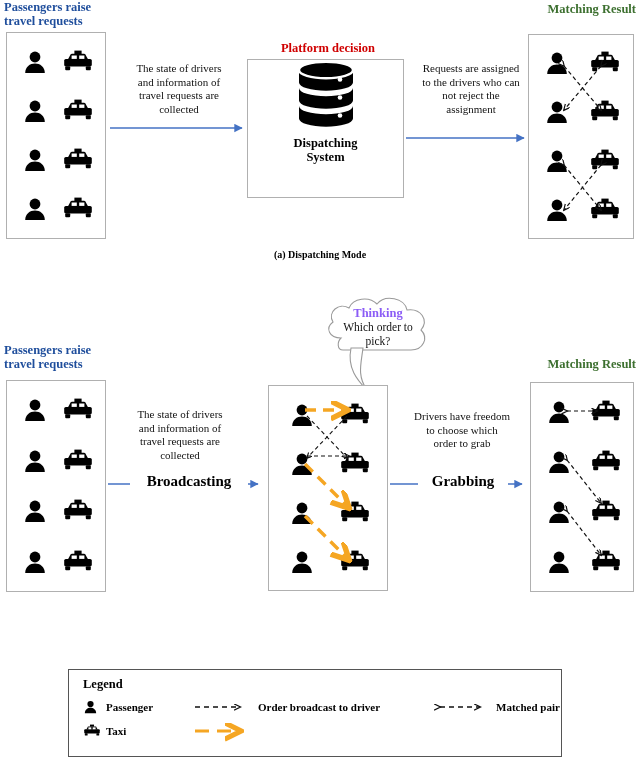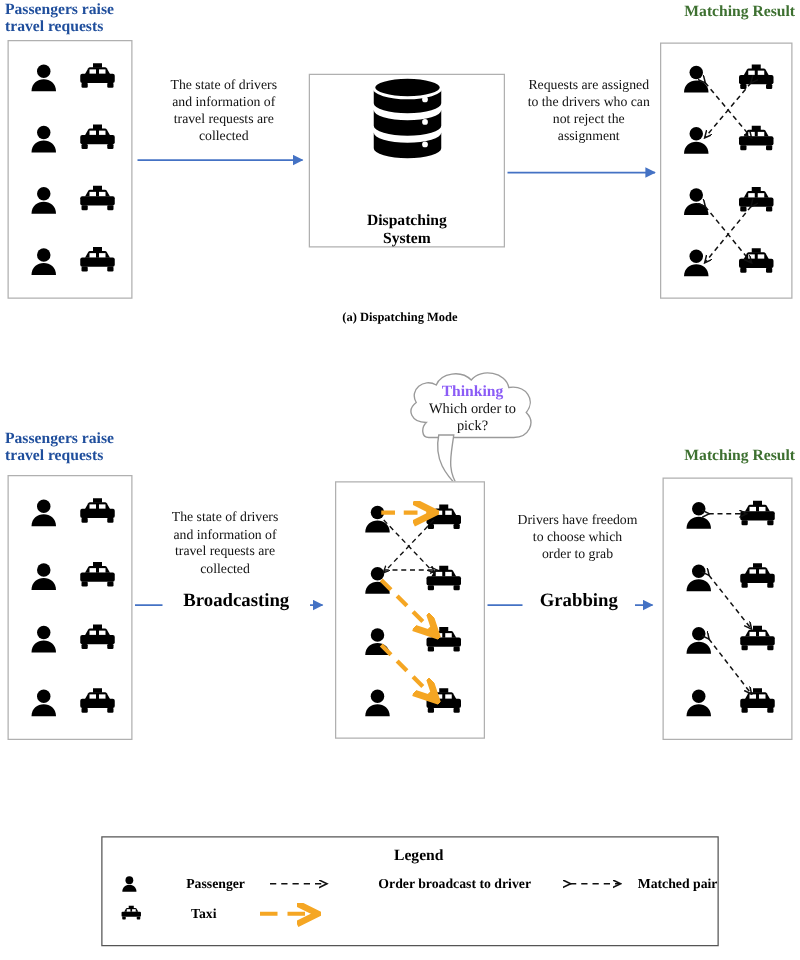--- a/index.html
+++ b/index.html
@@ -202,23 +202,24 @@
     <svg width="140" height="12" viewBox="0 0 140 12">
       <defs>
           <marker id="mb1" markerWidth="7" markerHeight="7" refX="5.5" refY="3" orient="auto">
         <path d="M0,0 L6,3 L0,6 z" fill="#4472C4"></path>
           </marker>
         </defs>
       <line x1="0" y1="6" x2="132" y2="6" stroke="#4472C4" stroke-width="1.4" marker-end="url(#mb1)"></line>
     </svg>
   </div>
 
+  <div class="abs panel-title title-red" style="left:248px; top:41px; width:160px; text-align:center;">Platform decision</div>
 
   <div class="abs box" style="left:247px; top:59px; width:157px; height:139px;">
-    <div style="display:flex; flex-direction:column; align-items:center; justify-content:space-between; height:100%; gap:4px;">
+    <div style="display:flex; flex-direction:column; align-items:center; justify-content:flex-start; height:100%; gap:4px;">
       <span class="ico">
         <svg width="62" height="72" viewBox="0 0 62 72">
           <ellipse cx="31" cy="10" rx="27" ry="8.2" fill="#000"></ellipse>
           <path d="M4 10 v12.5 a27 8.2 0 0 0 54 0 V10 a27 8.2 0 0 1 -54 0 z" fill="#000"></path>
           <path d="M4 28 v12.5 a27 8.2 0 0 0 54 0 V28 a27 8.2 0 0 1 -54 0 z" fill="#000"></path>
           <path d="M4 46 v12.5 a27 8.2 0 0 0 54 0 V46 a27 8.2 0 0 1 -54 0 z" fill="#000"></path>
           <ellipse cx="31" cy="10" rx="27" ry="8.2" fill="none" stroke="#fff" stroke-width="2.4"></ellipse>
           <circle cx="45" cy="19.5" r="2.3" fill="#fff"></circle>
           <circle cx="45" cy="37.5" r="2.3" fill="#fff"></circle>
           <circle cx="45" cy="55.5" r="2.3" fill="#fff"></circle>
@@ -646,31 +647,31 @@
       </defs>
       <g stroke="#111" stroke-width="1.2" fill="none" stroke-dasharray="4,3" marker-start="url(#mk-c)" marker-end="url(#mk-c)">
         <line x1="36" y1="28" x2="66" y2="28"></line>
         <line x1="36" y1="77" x2="70" y2="120"></line>
         <line x1="36" y1="128" x2="70" y2="172"></line>
       </g>
     </svg>
   </div>
 
 
-  <div class="abs" id="legend-box" style="left:81px; top:669px; width:494px; height:88px;text-align:center;">
+  <div class="abs" id="legend-box" style="left:68px; top:669px; width:494px; height:88px;">
     <div class="legend-head" style="margin:7px 0 3px 14px;">Legend</div>
 
     <div style="display:flex; align-items:center; margin-left:14px; height:24px;">
       <span class="ico" style="width:18px;">
         <svg width="15" height="14" viewBox="0 0 26 24">
             <circle cx="13" cy="7" r="5.4" fill="#000"></circle>
             <path d="M3.2 23 C3.2 16.6 8 13.4 13 13.4 C18 13.4 22.8 16.6 22.8 23 Z" fill="#000"></path>
           </svg>
       </span>
-      <span class="legend-label" style="width:88px; margin-left:16px;">Passenger</span>
+      <span class="legend-label" style="width:88px; margin-left:5px;">Passenger</span>
       <span class="ico" style="width:58px;">
         <svg width="54" height="12" viewBox="0 0 54 12">
           <defs>
               <marker id="lg1" markerWidth="6" markerHeight="6" refX="4.6" refY="2.4" orient="auto">
             <path d="M0,0 L5,2.4 L0,4.8" fill="none" stroke="#111" stroke-width="1"></path>
               </marker>
             </defs>
           <line x1="1" y1="6" x2="46" y2="6" stroke="#111" stroke-width="1.3" stroke-dasharray="5,4" marker-end="url(#lg1)"></line>
         </svg>
       </span>

